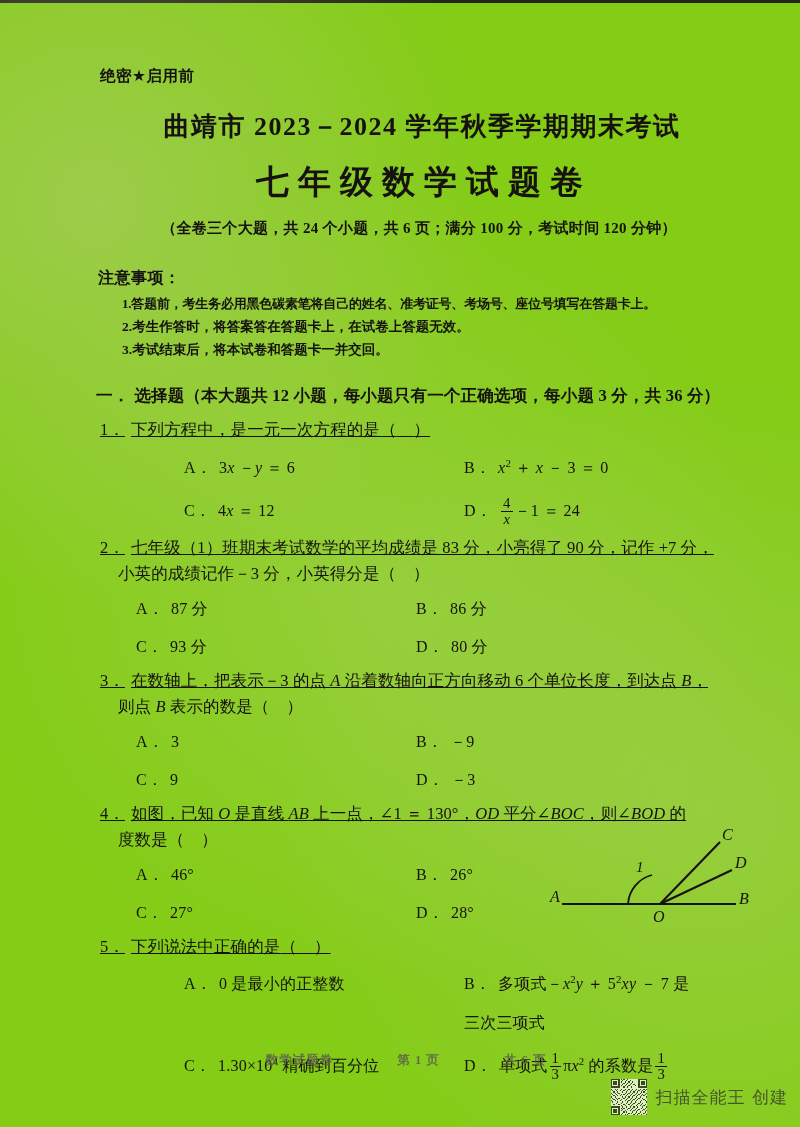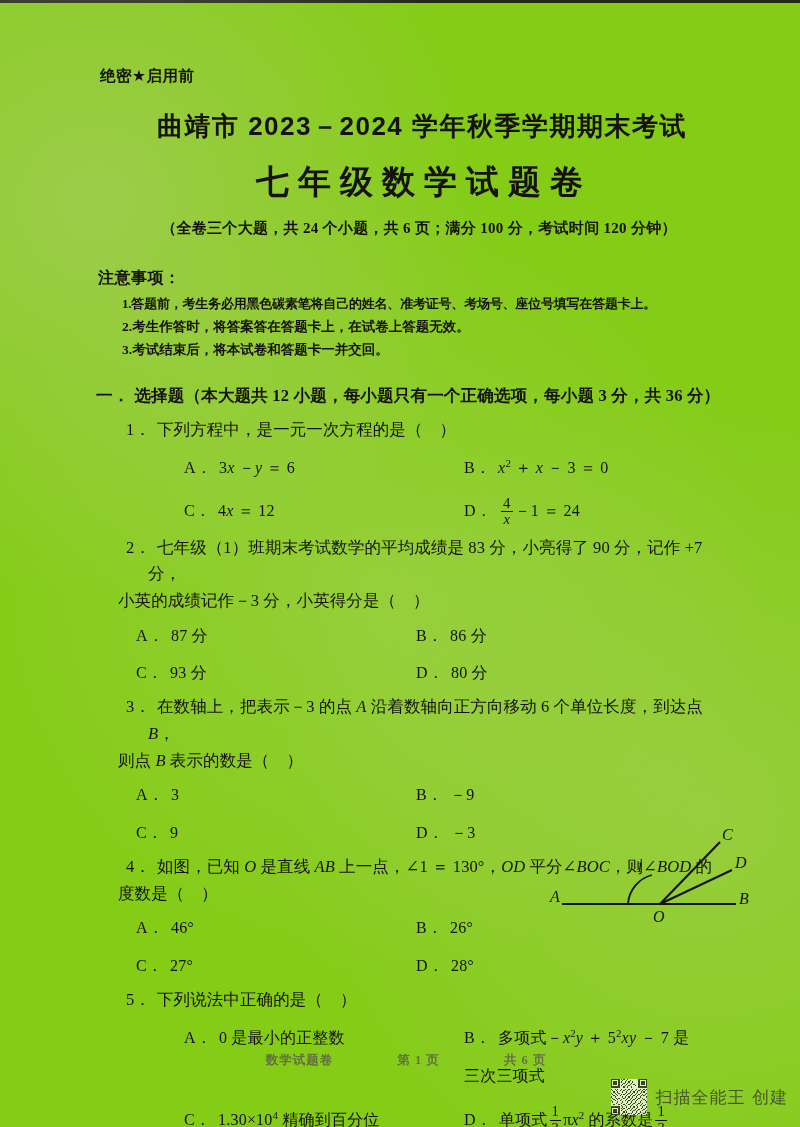--- a/index.html
+++ b/index.html
@@ -48,21 +48,21 @@
     margin: 0 0 22px 4px;
   }
 
   .title-main {
     text-align: center;
     font-weight: bold;
     font-size: 26px;
     letter-spacing: 1.5px;
     margin: 0 0 4px 0;
     padding-left: 22px;
-    font-family: Liberation Sans, sans-serif;
+    font-family: Liberation Serif, serif;
   }
   .title-sub {
     text-align: center;
     font-weight: bold;
     font-size: 33px;
     letter-spacing: 9px;
     margin: 16px 0 10px 0;
     padding-left: 26px;
     font-family: "DejaVu Sans", "Liberation Sans", sans-serif;
   }
@@ -99,24 +99,25 @@
   }
   .section-head .num { margin-right: 5px; }
 
   .q {
     margin: 0 0 4px 0;
     position: relative;
   }
   .q-stem {
     font-size: 16.5px;
     line-height: 1.62;
-    margin-left: 30px;
+    margin-left: 4px;
     text-indent: -22px;
     padding-left: 22px;
     letter-spacing: .1px;
+    text-decoration: underline;
   }
   .q-stem .qn { margin-right: 6px; }
   .q-stem-cont {
     font-size: 16.5px;
     line-height: 1.62;
     margin-left: 22px;
     letter-spacing: .1px;
   }
   .blank-paren::before { content: "（"; }
   .blank-paren::after { content: "）"; }

